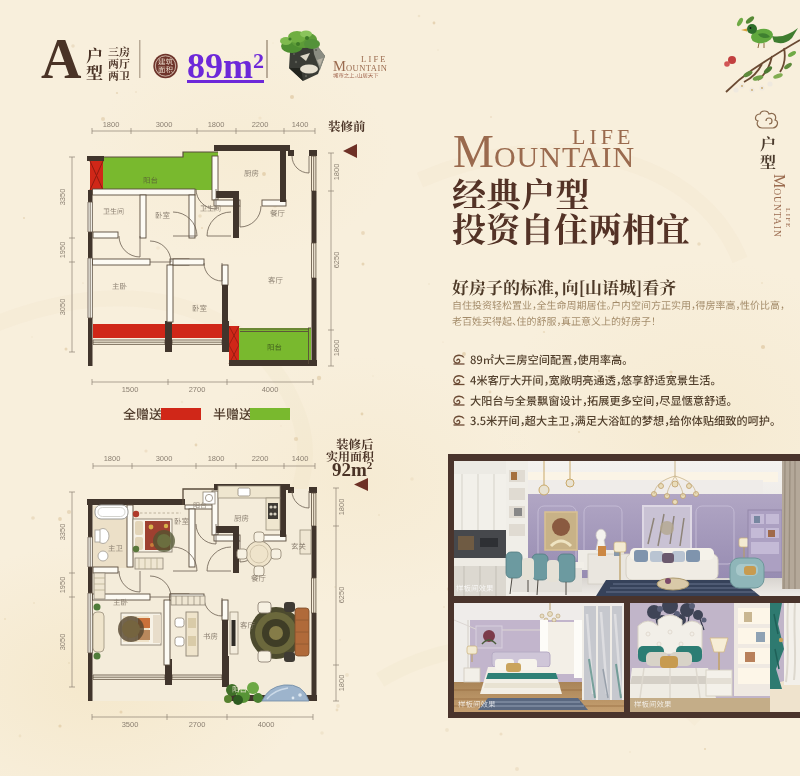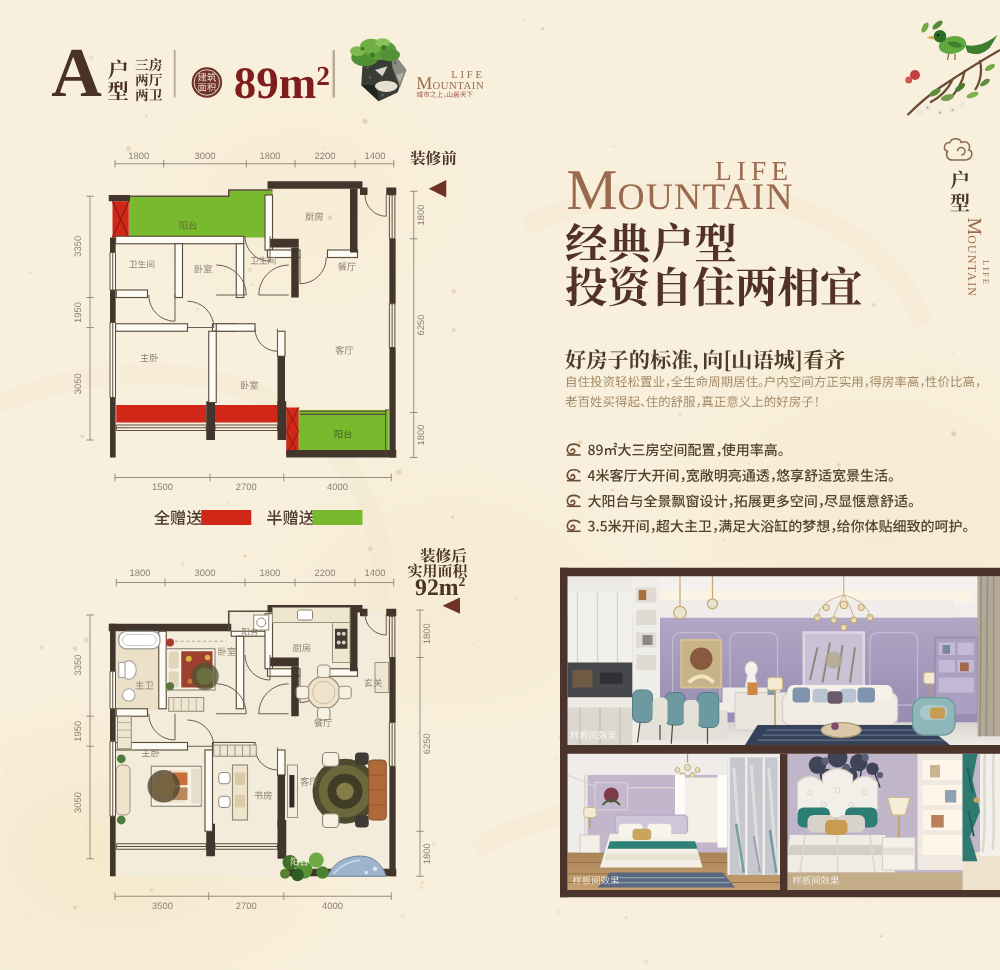--- a/index.html
+++ b/index.html
@@ -115,21 +115,21 @@
     <rect x="139" y="40" width="1.5" height="38" fill="#b9ab97"></rect>
   </svg>
 
 <svg style="position:absolute;left:0;top:0" width="260" height="110" viewBox="0 0 260 110">
     <circle cx="165.5" cy="66" r="12.2" fill="#6e342a"></circle>
     <circle cx="165.5" cy="66" r="10.2" fill="none" stroke="#f3e8d8" stroke-width="0.7"></circle>
     <path d="M161 58.8V59.3H162.4V59.9H160.5V60.3H162.4V60.9H160.9V61.3H162.4V61.9H160.8V62.3H162.4V62.9H160.5V63.4H162.4V64.1H162.9V63.4H165V62.9H162.9V62.3H164.7V61.9H162.9V61.3H164.6V60.3H165.1V59.9H164.6V58.8H162.9V58.2H162.4V58.8ZM162.9 60.3H164.1V60.9H162.9ZM162.9 59.9V59.3H164.1V59.9ZM158.7 61.6C158.7 61.5 158.9 61.4 159 61.3H159.9C159.8 62 159.7 62.6 159.5 63.1C159.3 62.8 159.1 62.4 159 61.9L158.6 62.1C158.8 62.7 159 63.2 159.3 63.6C159 64 158.7 64.4 158.3 64.7C158.4 64.8 158.6 65 158.7 65.1C159.1 64.8 159.4 64.4 159.6 64C160.4 64.7 161.5 64.9 162.9 64.9H165C165 64.8 165.1 64.5 165.2 64.4C164.8 64.4 163.2 64.4 162.9 64.4C161.6 64.4 160.6 64.2 159.9 63.5C160.2 62.8 160.4 61.9 160.5 60.9L160.2 60.8L160.1 60.8H159.4C159.8 60.2 160.2 59.5 160.5 58.8L160.2 58.6L160 58.7H158.5V59.2H159.8C159.5 59.8 159.1 60.5 159 60.6C158.8 60.9 158.6 61.1 158.5 61.1C158.6 61.2 158.7 61.4 158.7 61.6Z M169.6 62.3C170 62.7 170.4 63.2 170.7 63.6L171.1 63.3C170.9 62.9 170.4 62.4 170 62ZM165.8 63.6 165.9 64.1C166.7 63.9 167.7 63.7 168.7 63.5L168.6 63L167.6 63.2V61.3H168.6V60.8H166V61.3H167V63.3ZM169 60.7V62.4C169 63.1 168.8 64 167.6 64.7C167.8 64.8 167.9 65 168 65.1C169.3 64.4 169.5 63.3 169.5 62.4V61.2H171.2V64.1C171.2 64.6 171.2 64.7 171.3 64.8C171.4 64.9 171.6 65 171.7 65C171.8 65 172 65 172.1 65C172.2 65 172.4 64.9 172.5 64.9C172.6 64.8 172.7 64.8 172.7 64.6C172.8 64.5 172.8 64.2 172.8 64C172.6 63.9 172.5 63.8 172.4 63.8C172.3 64 172.3 64.2 172.3 64.3C172.3 64.4 172.3 64.4 172.2 64.4C172.2 64.5 172.1 64.5 172.1 64.5C172 64.5 171.9 64.5 171.9 64.5C171.8 64.5 171.8 64.5 171.7 64.4C171.7 64.4 171.7 64.3 171.7 64.1V60.7ZM167 58.2C166.8 59 166.3 59.8 165.8 60.3C165.9 60.4 166.1 60.6 166.2 60.7C166.5 60.3 166.8 59.9 167.1 59.5H167.5C167.7 59.8 167.8 60.3 167.9 60.6L168.4 60.4C168.3 60.1 168.2 59.8 168 59.5H169.2V59H167.3C167.4 58.8 167.5 58.5 167.6 58.3ZM169.9 58.2C169.8 59 169.4 59.8 168.9 60.3C169.1 60.3 169.3 60.5 169.4 60.6C169.6 60.3 169.9 59.9 170.1 59.5H170.6C170.9 59.8 171.1 60.3 171.2 60.5L171.7 60.4C171.6 60.1 171.4 59.8 171.2 59.5H172.6V59H170.3C170.4 58.8 170.4 58.5 170.5 58.3Z" fill="#f3e8d8"></path>
     <path d="M160.9 70H162.5V70.8H160.9ZM160.9 69.5V68.7H162.5V69.5ZM160.9 71.3H162.5V72.2H160.9ZM158.4 66.7V67.2H161.3C161.3 67.5 161.2 67.9 161.1 68.2H158.8V73.1H159.3V72.7H164.2V73.1H164.7V68.2H161.7L162 67.2H165.1V66.7ZM159.3 72.2V68.7H160.4V72.2ZM164.2 72.2H163V68.7H164.2Z M171.2 71C171.6 71.6 172 72.5 172.2 73L172.7 72.8C172.5 72.3 172.1 71.4 171.7 70.8ZM169.7 70.8C169.5 71.6 169.1 72.3 168.6 72.8C168.7 72.8 169 73 169.1 73.1C169.6 72.6 170 71.8 170.2 70.9ZM169.7 67.3H171.8V69.5H169.7ZM169.1 66.7V70.1H172.4V66.7ZM168.5 66.3C167.8 66.5 166.7 66.7 165.8 66.9C165.8 67 165.9 67.2 165.9 67.3C166.3 67.3 166.8 67.2 167.2 67.1V68.4H165.8V68.9H167.1C166.8 69.7 166.2 70.7 165.7 71.2C165.8 71.4 166 71.6 166 71.8C166.4 71.3 166.8 70.6 167.2 69.8V73.1H167.7V69.6C168 70 168.4 70.6 168.5 70.8L168.8 70.4C168.7 70.2 167.9 69.3 167.7 69V68.9H168.9V68.4H167.7V67C168.1 66.9 168.5 66.8 168.8 66.7Z" fill="#f3e8d8"></path>
   </svg>
 
-<div style="position:absolute;left:187px;top:45px;font:bold 36px 'Liberation Serif',serif;color:#7f1d1d;letter-spacing:0px;">89m<span style="font-size:22px;vertical-align:10px;">2</span></div>
+<div style="position:absolute;left:187px;top:45px;font:bold 36px 'Liberation Serif',serif;color:#6d28d9;letter-spacing:0px;text-decoration:underline;">89m<span style="font-size:22px;vertical-align:10px;">2</span></div>
 <div style="position:absolute;left:266px;top:40px;width:1.5px;height:38px;background:#b9ab97;"></div>
 
 <svg style="position:absolute;left:272px;top:24px" width="115" height="80" viewBox="0 0 115 80">
 <path d="M18 28 L40 15 L53 32 L46 50 L31 57 L17 44 Z" fill="#3a3c36"></path>
 <path d="M40 15 L53 32 L48 46 L42 30 Z" fill="#8a8c82"></path>
 <path d="M17 44 L31 57 L29 44 Z" fill="#23251f"></path>
 <ellipse cx="37" cy="45" rx="9" ry="4.5" fill="#e6e0d0"></ellipse>
 <path d="M28 32 L38 29 L34 37 Z" fill="#dcd6c6"></path>
 <path d="M45 36 L51 34 L48 42 Z" fill="#c2bcae" opacity="0.8"></path>
 <g fill="#5d5f55">

